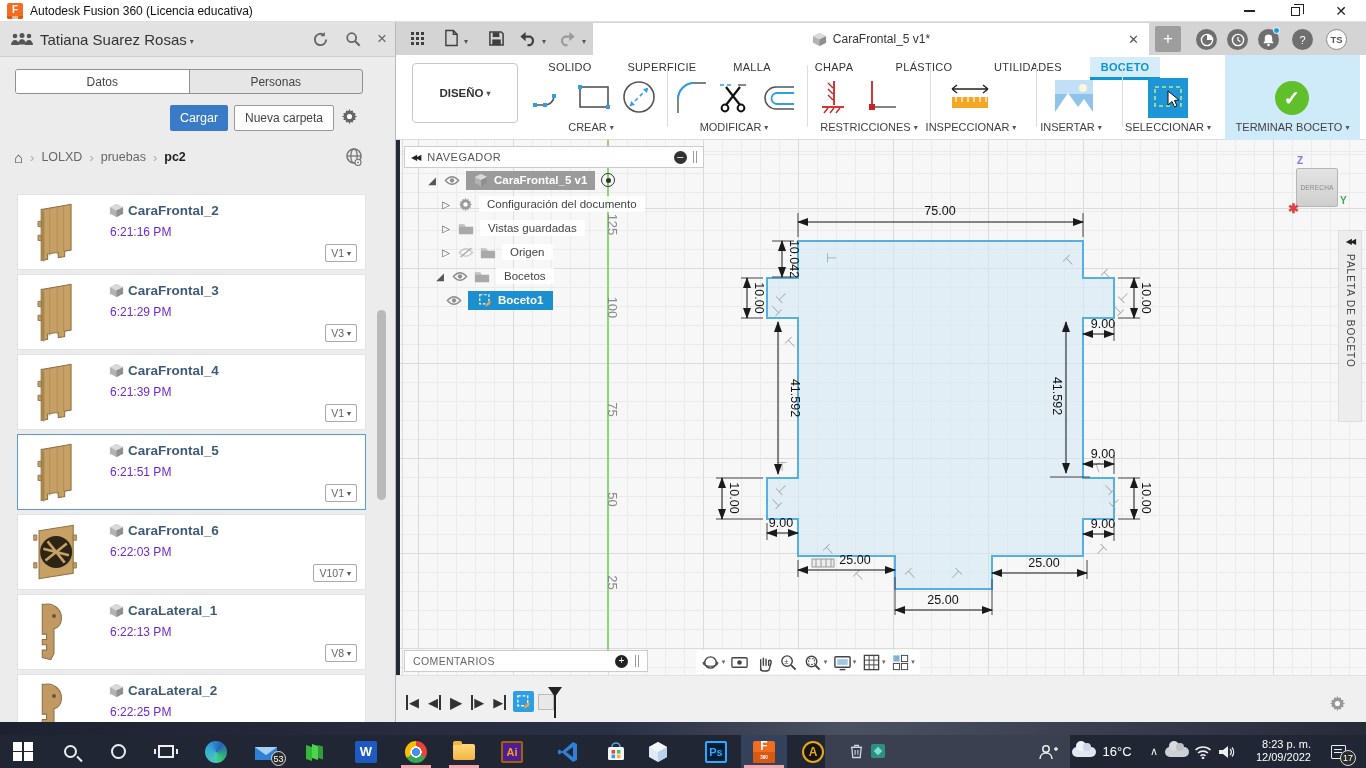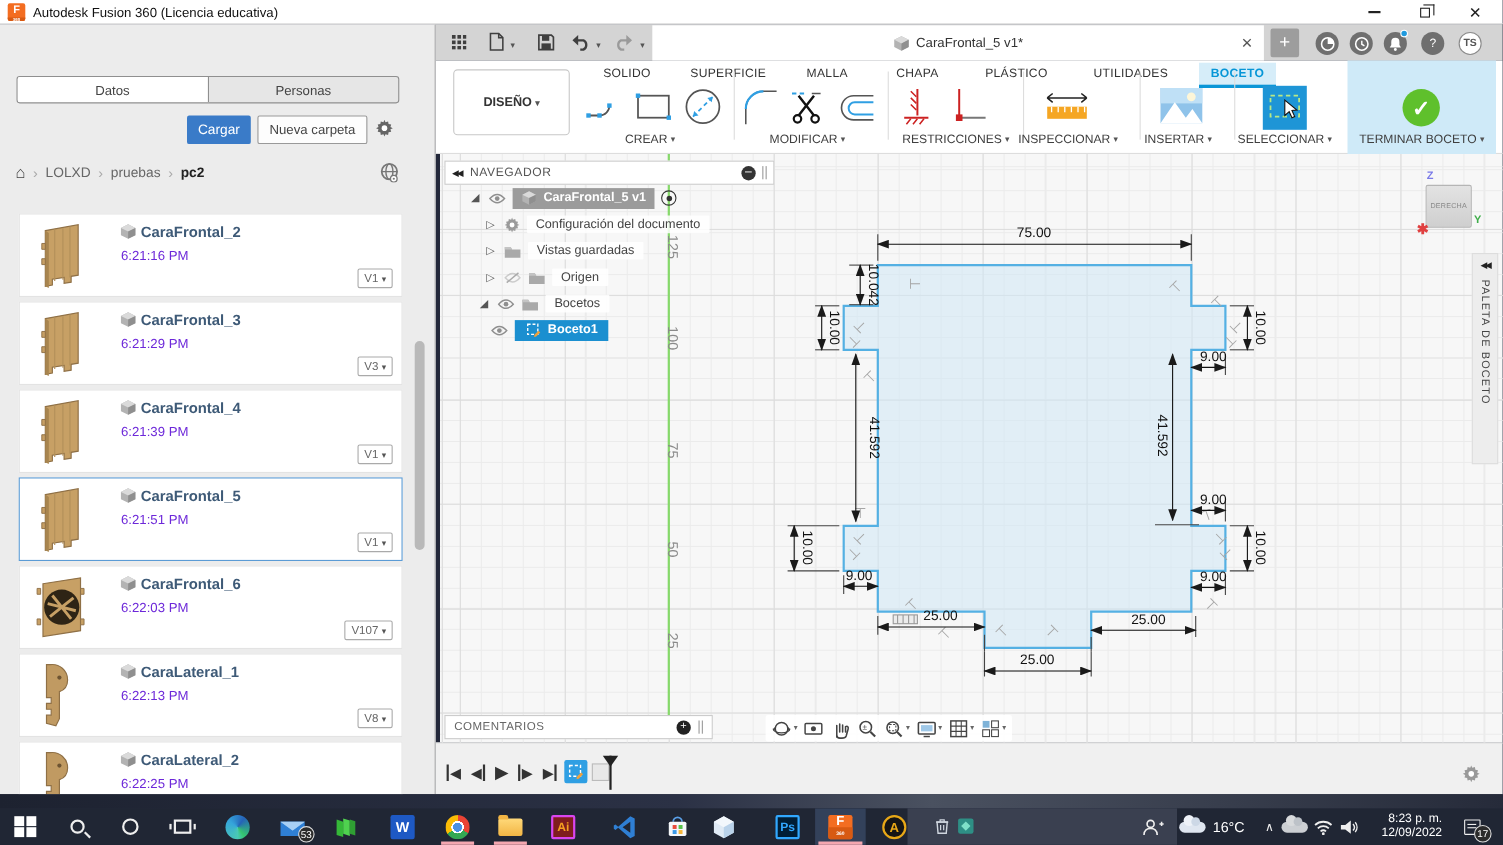--- a/index.html
+++ b/index.html
@@ -333,20 +333,35 @@
     </div>
   <div class="winbtn wb-res abs">
       <span class="glyph-res"></span>
     </div>
   <div class="winbtn wb-close abs">
       <span class="glyph-x">✕</span>
     </div>
 </div>
 
 <div id="datapanel" class="abs">
+  <div class="dp-header">
+    <svg width="24" height="14" style="margin-left:10px;color:#555">
+        <use href="#peopleic"></use>
+      </svg>
+    <span class="dp-user dd">Tatiana Suarez Rosas</span>
+    <span class="dp-hicons">
+      <svg width="17" height="17">
+          <use href="#refreshic"></use>
+        </svg>
+      <svg width="16" height="16">
+          <use href="#searchic"></use>
+        </svg>
+      <span style="font-size:17px">×</span>
+    </span>
+  </div>
   <div class="dp-tabs abs">
     <div class="dp-tab active">Datos</div>
     <div class="dp-tab">Personas</div>
   </div>
   <div class="btn-cargar abs">Cargar</div>
   <div class="btn-nueva abs">Nueva carpeta</div>
   <svg class="dp-gear abs" width="17" height="17">
       <use href="#gearic"></use>
     </svg>
   <div class="dp-crumbs abs">
@@ -897,21 +912,21 @@
   </div>
   <div class="tb-slot" style="left:393px">
       <span class="i-chrome"></span>
       <span class="underline" style="left:8px;width:30px"></span>
     </div>
   <div class="tb-slot" style="left:441px">
       <span class="i-folder"></span>
       <span class="underline" style="left:8px;width:30px"></span>
     </div>
   <div class="tb-slot" style="left:489px">
-    <span class="tb-sq" style="background:#7f1d1d;border:2px solid #d946ef;color:#f5a020;font-size:11px">Ai</span>
+    <span class="tb-sq" style="background:#4c1d95;border:2px solid #a16207;color:#f5a020;font-size:11px">Ai</span>
   </div>
   <div class="tb-slot" style="left:545px">
       <svg width="22" height="22">
         <use href="#vscodeic"></use>
       </svg>
     </div>
   <div class="tb-slot" style="left:593px">
       <svg width="22" height="22">
         <use href="#storeic"></use>
       </svg>

